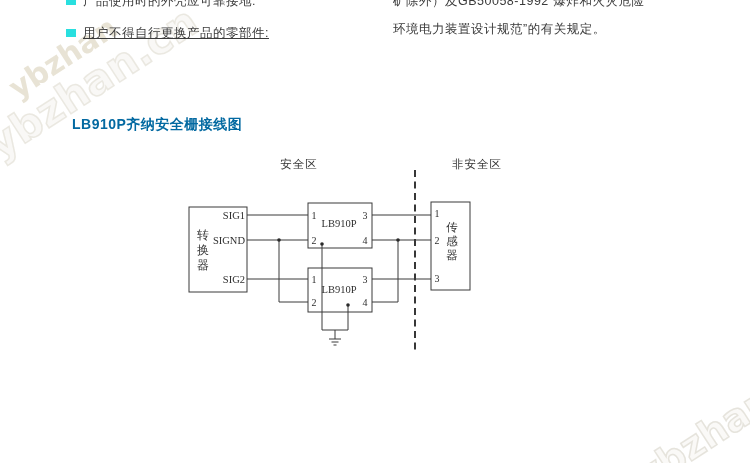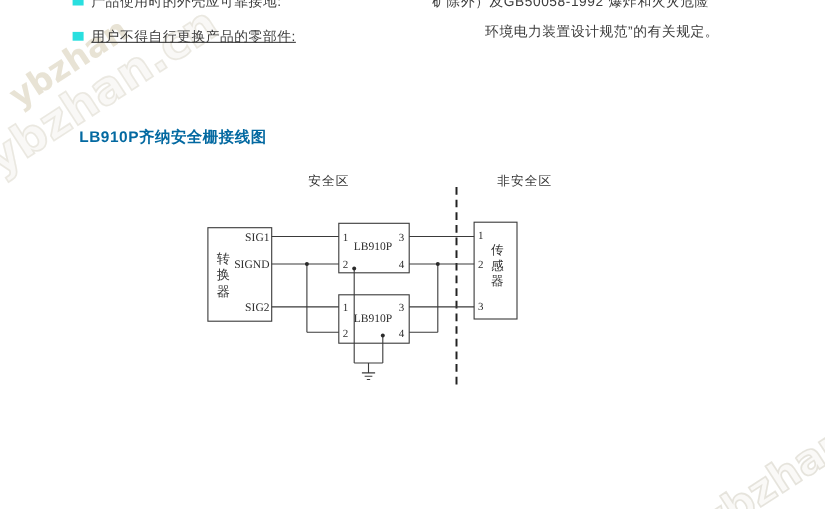--- a/index.html
+++ b/index.html
@@ -15,21 +15,21 @@
     font-size:12.5px;color:#3b3b3b;letter-spacing:0.5px;
     white-space:nowrap;line-height:16px;
   }
   .bullet{
     width:10px;height:8px;background:#29dfdf;
     display:inline-block;margin:4px 7px 0 0;flex:0 0 auto;
   }
   .note-l1{left:66px;top:-7px;}
   .note-l2{left:66px;top:25px;text-decoration:underline;}
   .note-r1{left:393px;top:-7px;}
-  .note-r2{left:393px;top:21px;margin-left:48px;}
+  .note-r2{left:393px;top:21px;}
   
   .heading{
     position:absolute;left:72px;top:116px;
     font-size:14px;font-weight:bold;color:#0369a1;
     letter-spacing:0.5px;white-space:nowrap;
   }
   
   svg{position:absolute;left:0;top:0;}
   .wire{stroke:#3a3a3a;stroke-width:1;fill:none;}
   .boxr{stroke:#3a3a3a;stroke-width:1;fill:#ffffff;}

